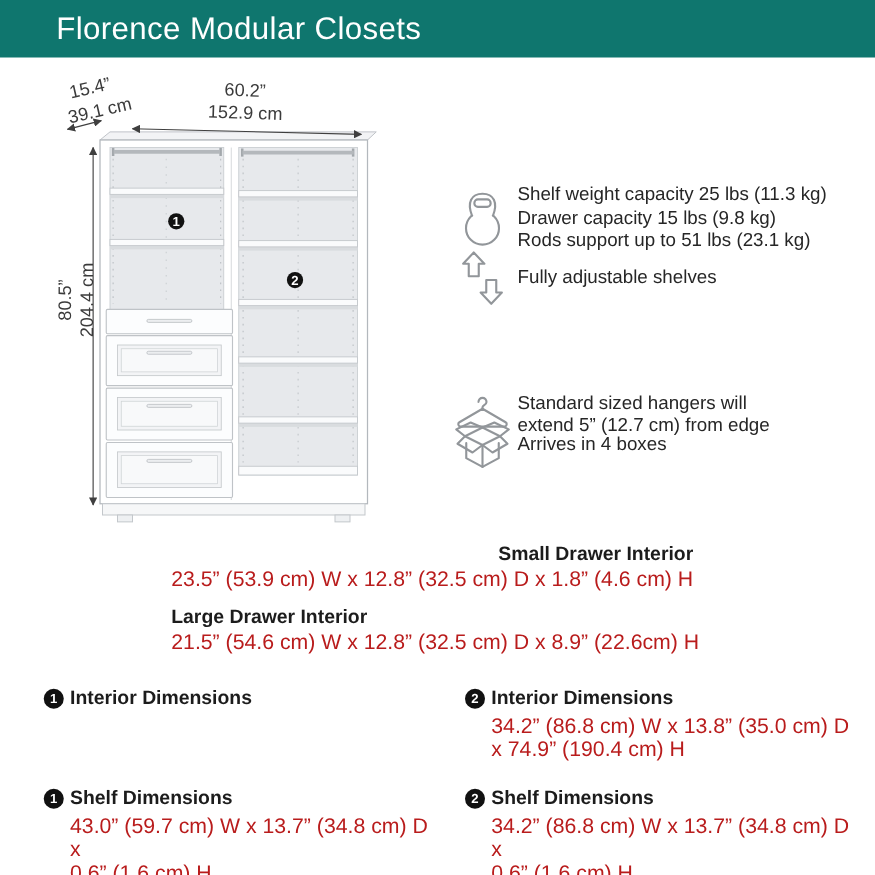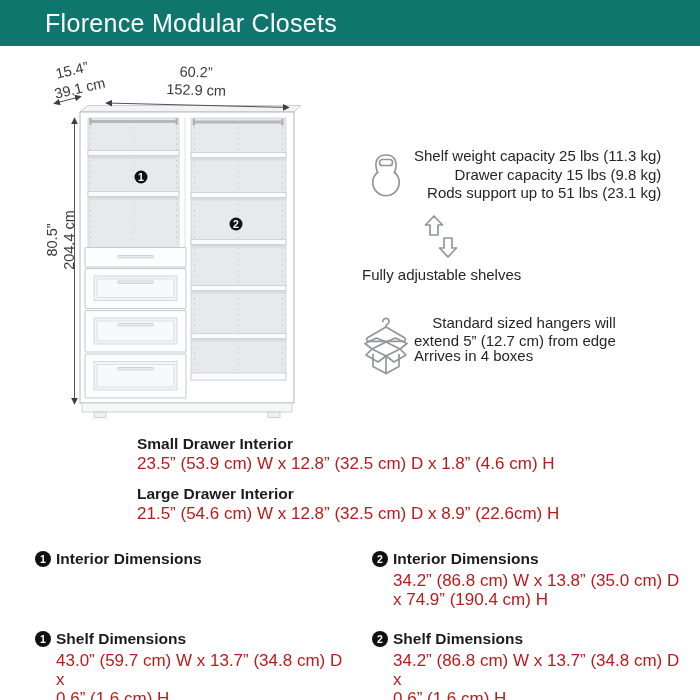--- a/index.html
+++ b/index.html
@@ -14,21 +14,21 @@
 
   
   .diagram-svg{position:absolute;left:0;top:50px;width:350px;height:380px;}
   .diagram-svg text{font-family:"Liberation Sans","DejaVu Sans",sans-serif;
     font-size:14.5px;fill:#3b3b3b;}
   .diagram-svg text.badge-num{font-size:10.5px;font-weight:bold;fill:#ffffff;}
 
   
   .feature{position:absolute;left:360px;display:flex;align-items:center;}
   .feature .icon-cell{width:52px;display:flex;justify-content:center;flex:0 0 52px;}
-  .feature .ftext{margin-left:2px;font-size:15px;line-height:18.5px;color:#262626;text-align:right;}
+  .feature .ftext{margin-left:2px;font-size:15px;line-height:18.5px;color:#262626;}
   .feature svg{display:block;}
   .icon-stroke{fill:none;stroke:#92969a;stroke-width:1.7;stroke-linejoin:round;stroke-linecap:round;}
 
   
   .spec-block{position:absolute;}
   .spec-title{font-size:15.5px;font-weight:bold;color:#1c1c1c;line-height:20px;}
   .spec-line{font-size:17px;color:#b91c1c;line-height:19px;}
   .dim-block{position:absolute;width:320px;}
   .dim-head{display:flex;align-items:center;gap:5px;}
   .dim-badge{flex:0 0 16px;width:16px;height:16px;border-radius:50%;background:#111111;
@@ -176,21 +176,21 @@
         <rect class="icon-stroke" x="10.5" y="7" width="13" height="6" rx="2.8"></rect>
       </svg>
     </div>
     <div class="ftext">
       <div>Shelf weight capacity 25 lbs (11.3 kg)</div>
       <div>Drawer capacity 15 lbs (9.8 kg)</div>
       <div>Rods support up to 51 lbs (23.1 kg)</div>
     </div>
   </div>
 
-  <div class="feature" style="top:214px;height:48px;flex-direction:column;">
+  <div class="feature" style="top:198px;height:48px;">
     <div class="icon-cell">
       <svg width="34" height="45" viewBox="0 0 34 44">
         <path class="icon-stroke" d="M10,1.5 L18.5,10.5 L14,10.5 L14,20.5 L6,20.5 L6,10.5 L1.5,10.5 Z"></path>
         <path class="icon-stroke" d="M24,42.5 L15.5,33.5 L20,33.5 L20,23.5 L28,23.5 L28,33.5 L32.5,33.5 Z"></path>
       </svg>
     </div>
     <div class="ftext">
       <div>Fully adjustable shelves</div>
     </div>
   </div>
@@ -218,21 +218,21 @@
         <path class="icon-stroke" d="M37,13 L43,19 L31,26 L23,20"></path>
         <path class="icon-stroke" d="M10,18.5 L10,30.5 L23,37.5 L36,30.5 L36,18.5"></path>
         <path class="icon-stroke" d="M23,20 L23,37.5"></path>
       </svg>
     </div>
     <div class="ftext">
       <div>Arrives in 4 boxes</div>
     </div>
   </div>
 
-  <div class="spec-block" style="left:137px;top:434px;">
+  <div class="spec-block" style="left:137px;top:434px;text-align:right;">
     <div class="spec-title">Small Drawer Interior</div>
     <div class="spec-line">23.5” (53.9 cm) W x 12.8” (32.5 cm) D x 1.8” (4.6 cm) H</div>
   </div>
   <div class="spec-block" style="left:137px;top:484px;">
     <div class="spec-title">Large Drawer Interior</div>
     <div class="spec-line">21.5” (54.6 cm) W x 12.8” (32.5 cm) D x 8.9” (22.6cm) H</div>
   </div>
 
   <div class="dim-block" style="left:35px;top:549px;">
     <div class="dim-head">

